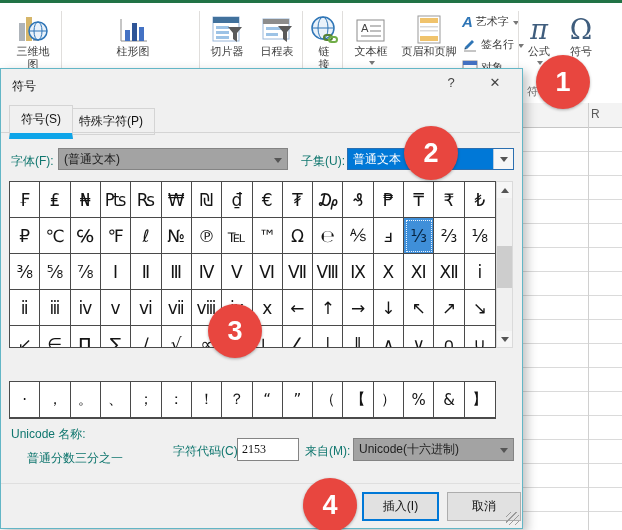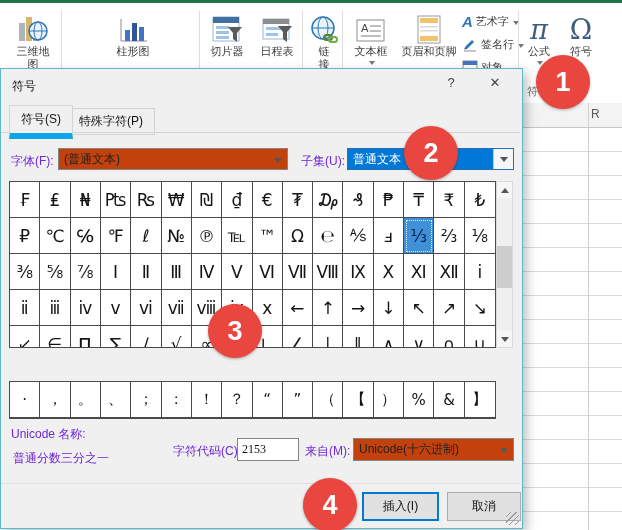--- a/index.html
+++ b/index.html
@@ -33,22 +33,22 @@
   
   .dialog{left:0;top:68px;width:521px;height:459px;background:#f0f0f0;border:1px solid #63b6c6;
           box-shadow:4px 4px 10px rgba(0,0,0,.25);font-size:12px}
   .dlg-title{position:absolute;left:11px;top:9px;color:#111}
   .tbtn{position:absolute;top:6px;color:#444;font-size:13px;width:26px;text-align:center;cursor:default}
   .tab{position:absolute;height:25px;line-height:25px;padding:0 11px;color:#111;
        border:1px solid #d4d4d4;background:#f0f0f0}
   .tab.active{top:36px;height:27px;line-height:27px;border-bottom:6px solid #0ea5e9;z-index:2}
   .tab.inactive{top:39px}
   .tabline{position:absolute;left:0;top:63px;width:519px;height:1px;background:#d4d4d4}
-  .lbl{position:absolute;color:#6d28d9}
-  .combo{position:absolute;height:22px;background:#c2410c;border:1px solid #848484;
+  .lbl{position:absolute;color:#0f766e}
+  .combo{position:absolute;height:22px;background:#a3a3a3;border:1px solid #848484;
          display:flex;align-items:center;padding:0 5px;box-sizing:border-box}
   .combo .carr{position:absolute;right:5px;top:9px;width:0;height:0;
                border:4px solid transparent;border-top:5px solid #555}
   .combo.hl{background:#0078d7;color:#fff;border-color:#2b6fb0}
   .combo.hl .carrbox{position:absolute;right:0;top:0;width:19px;height:20px;background:#f6f6f6;
                      border-left:1px solid #b5cbe0}
   .combo.hl .carr{right:5px;top:8px}
 
   .sgrid{position:absolute;display:grid;grid-template-columns:repeat(16,1fr);grid-auto-rows:36px;
          background:#fff;border:1px solid #4a4a4a;overflow:hidden;box-sizing:border-box}
@@ -372,21 +372,21 @@
         <div class="cell">”</div>
         <div class="cell">（</div>
         <div class="cell">【</div>
         <div class="cell">）</div>
         <div class="cell">%</div>
         <div class="cell">&amp;</div>
         <div class="cell">】</div>
       </div>
 
     <div class="lbl" style="left:10px;top:357px">Unicode 名称:</div>
-    <div class="lbl" style="left:12px;top:381px">普通分数三分之一</div>
+    <div class="lbl" style="left:26px;top:381px">普通分数三分之一</div>
 
     <div class="lbl" style="left:172px;top:374px">字符代码(C):</div>
     <input class="inputbox" style="left: 236px; top: 369px; width: 62px;" value="2153">
 
     <div class="lbl" style="left:304px;top:374px">来自(M):</div>
     <div class="combo" style="left:352px;top:369px;width:161px;height:23px">
       <span>Unicode(十六进制)</span>
       <span class="carr"></span>
     </div>
 

